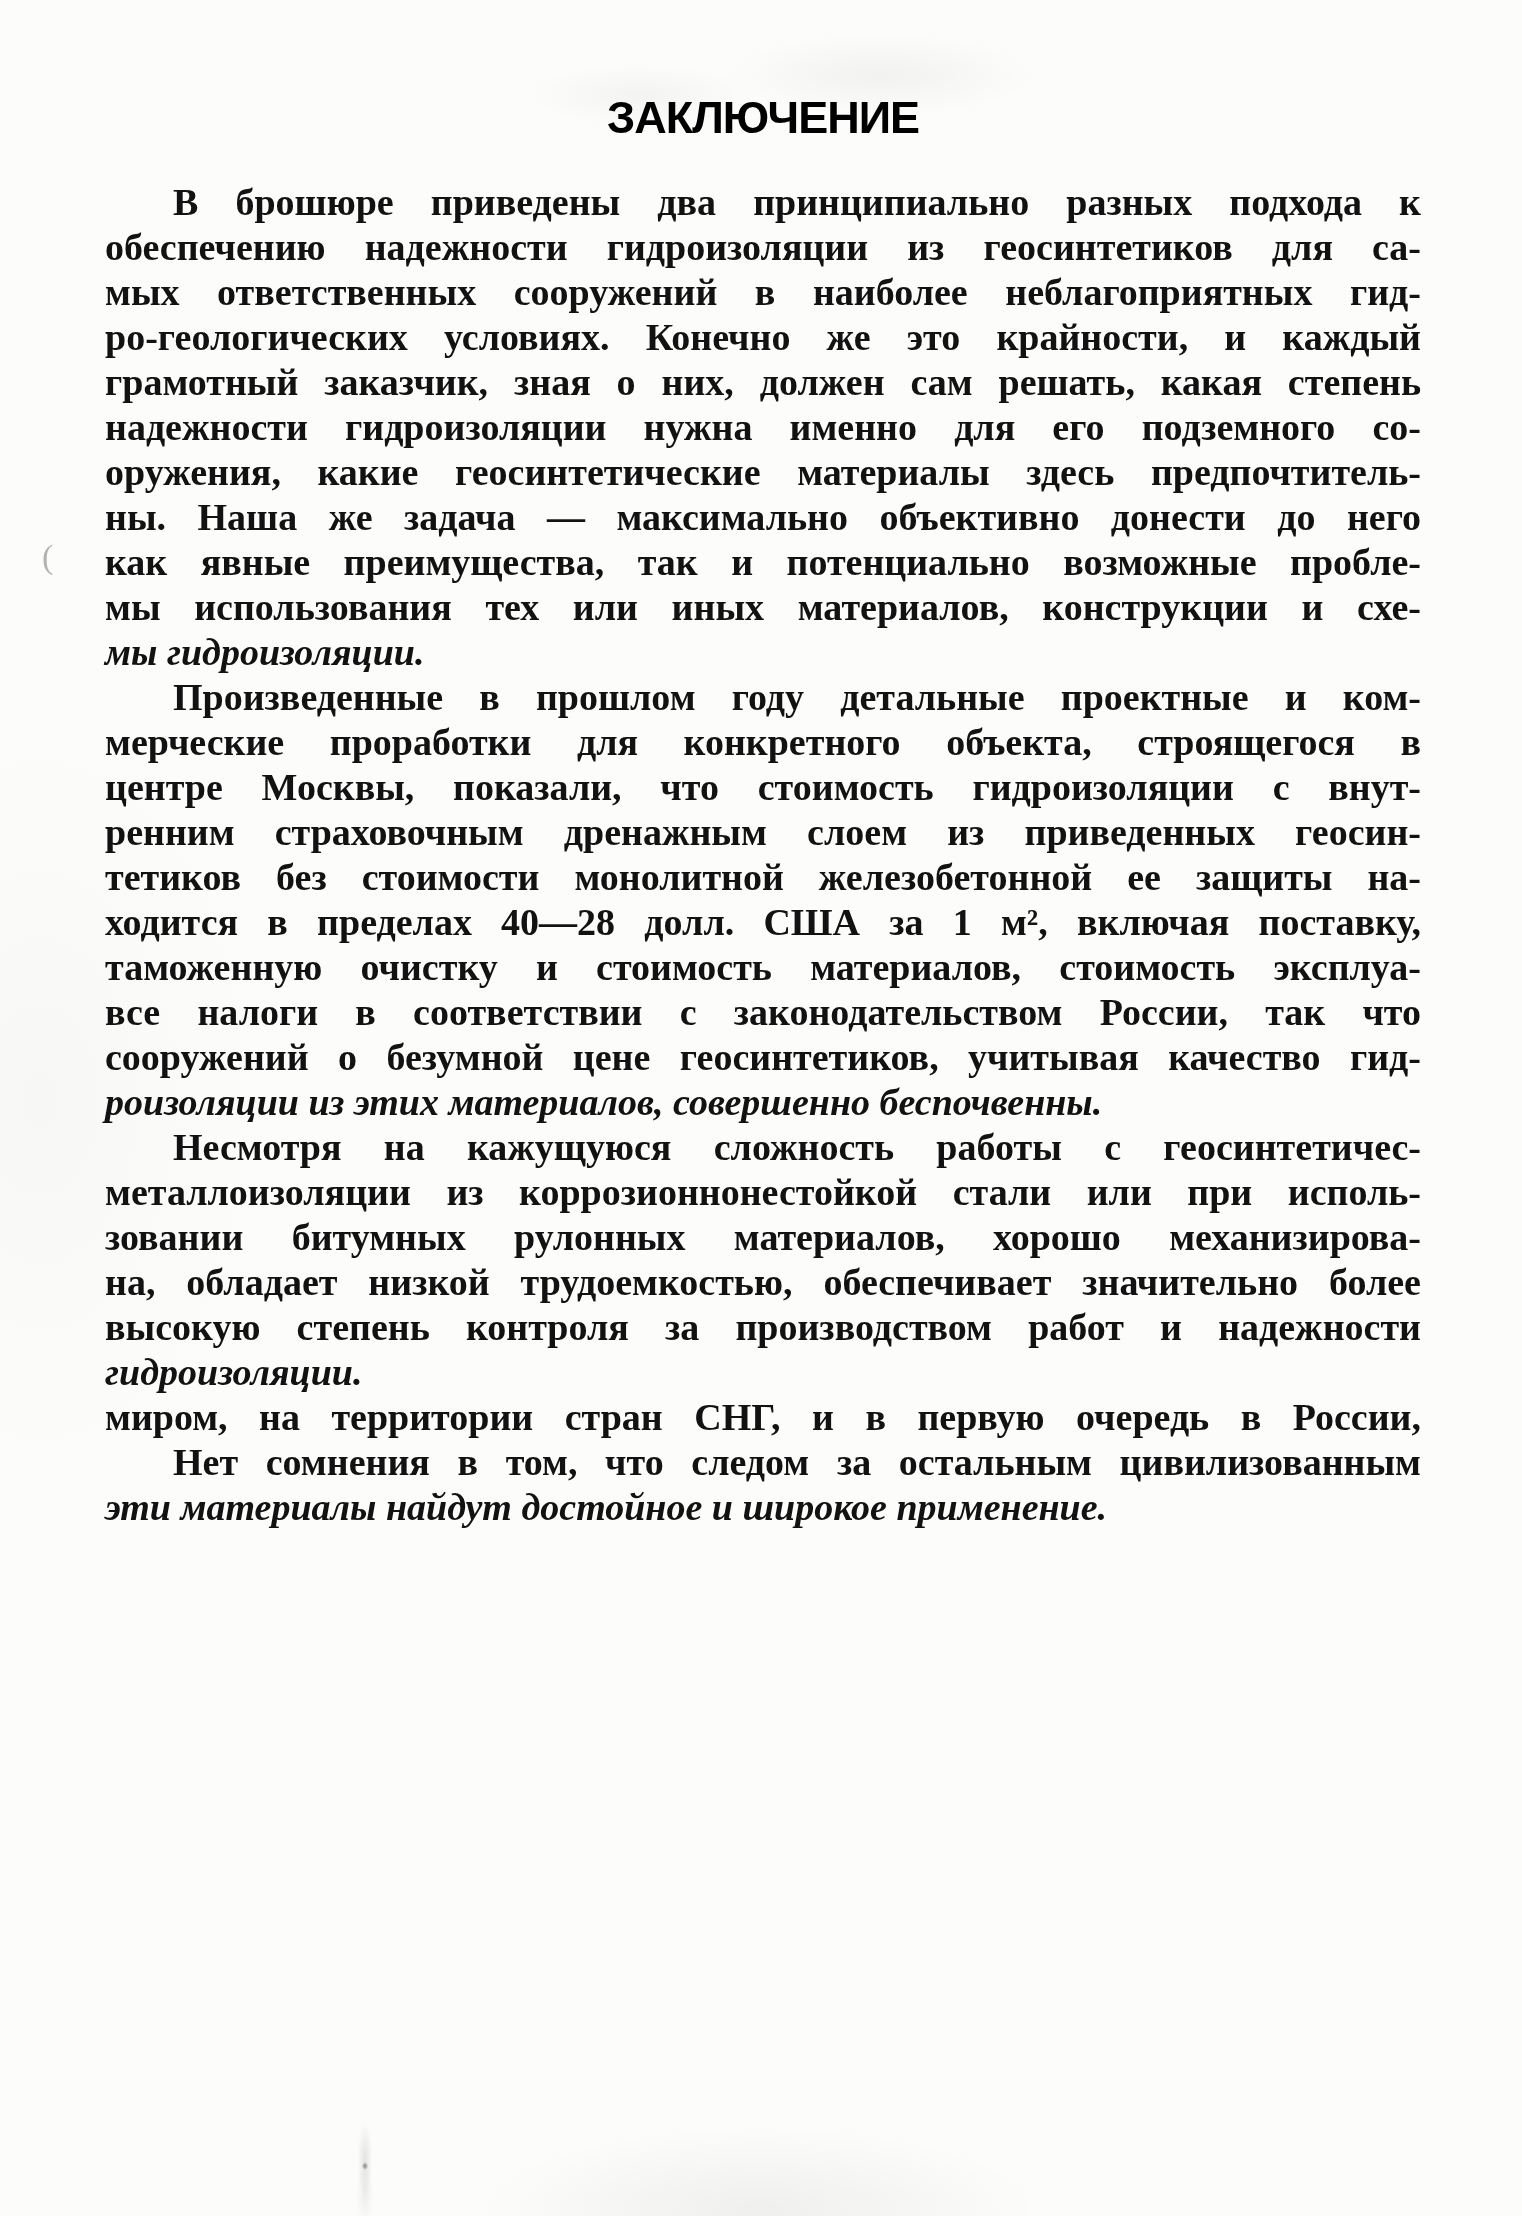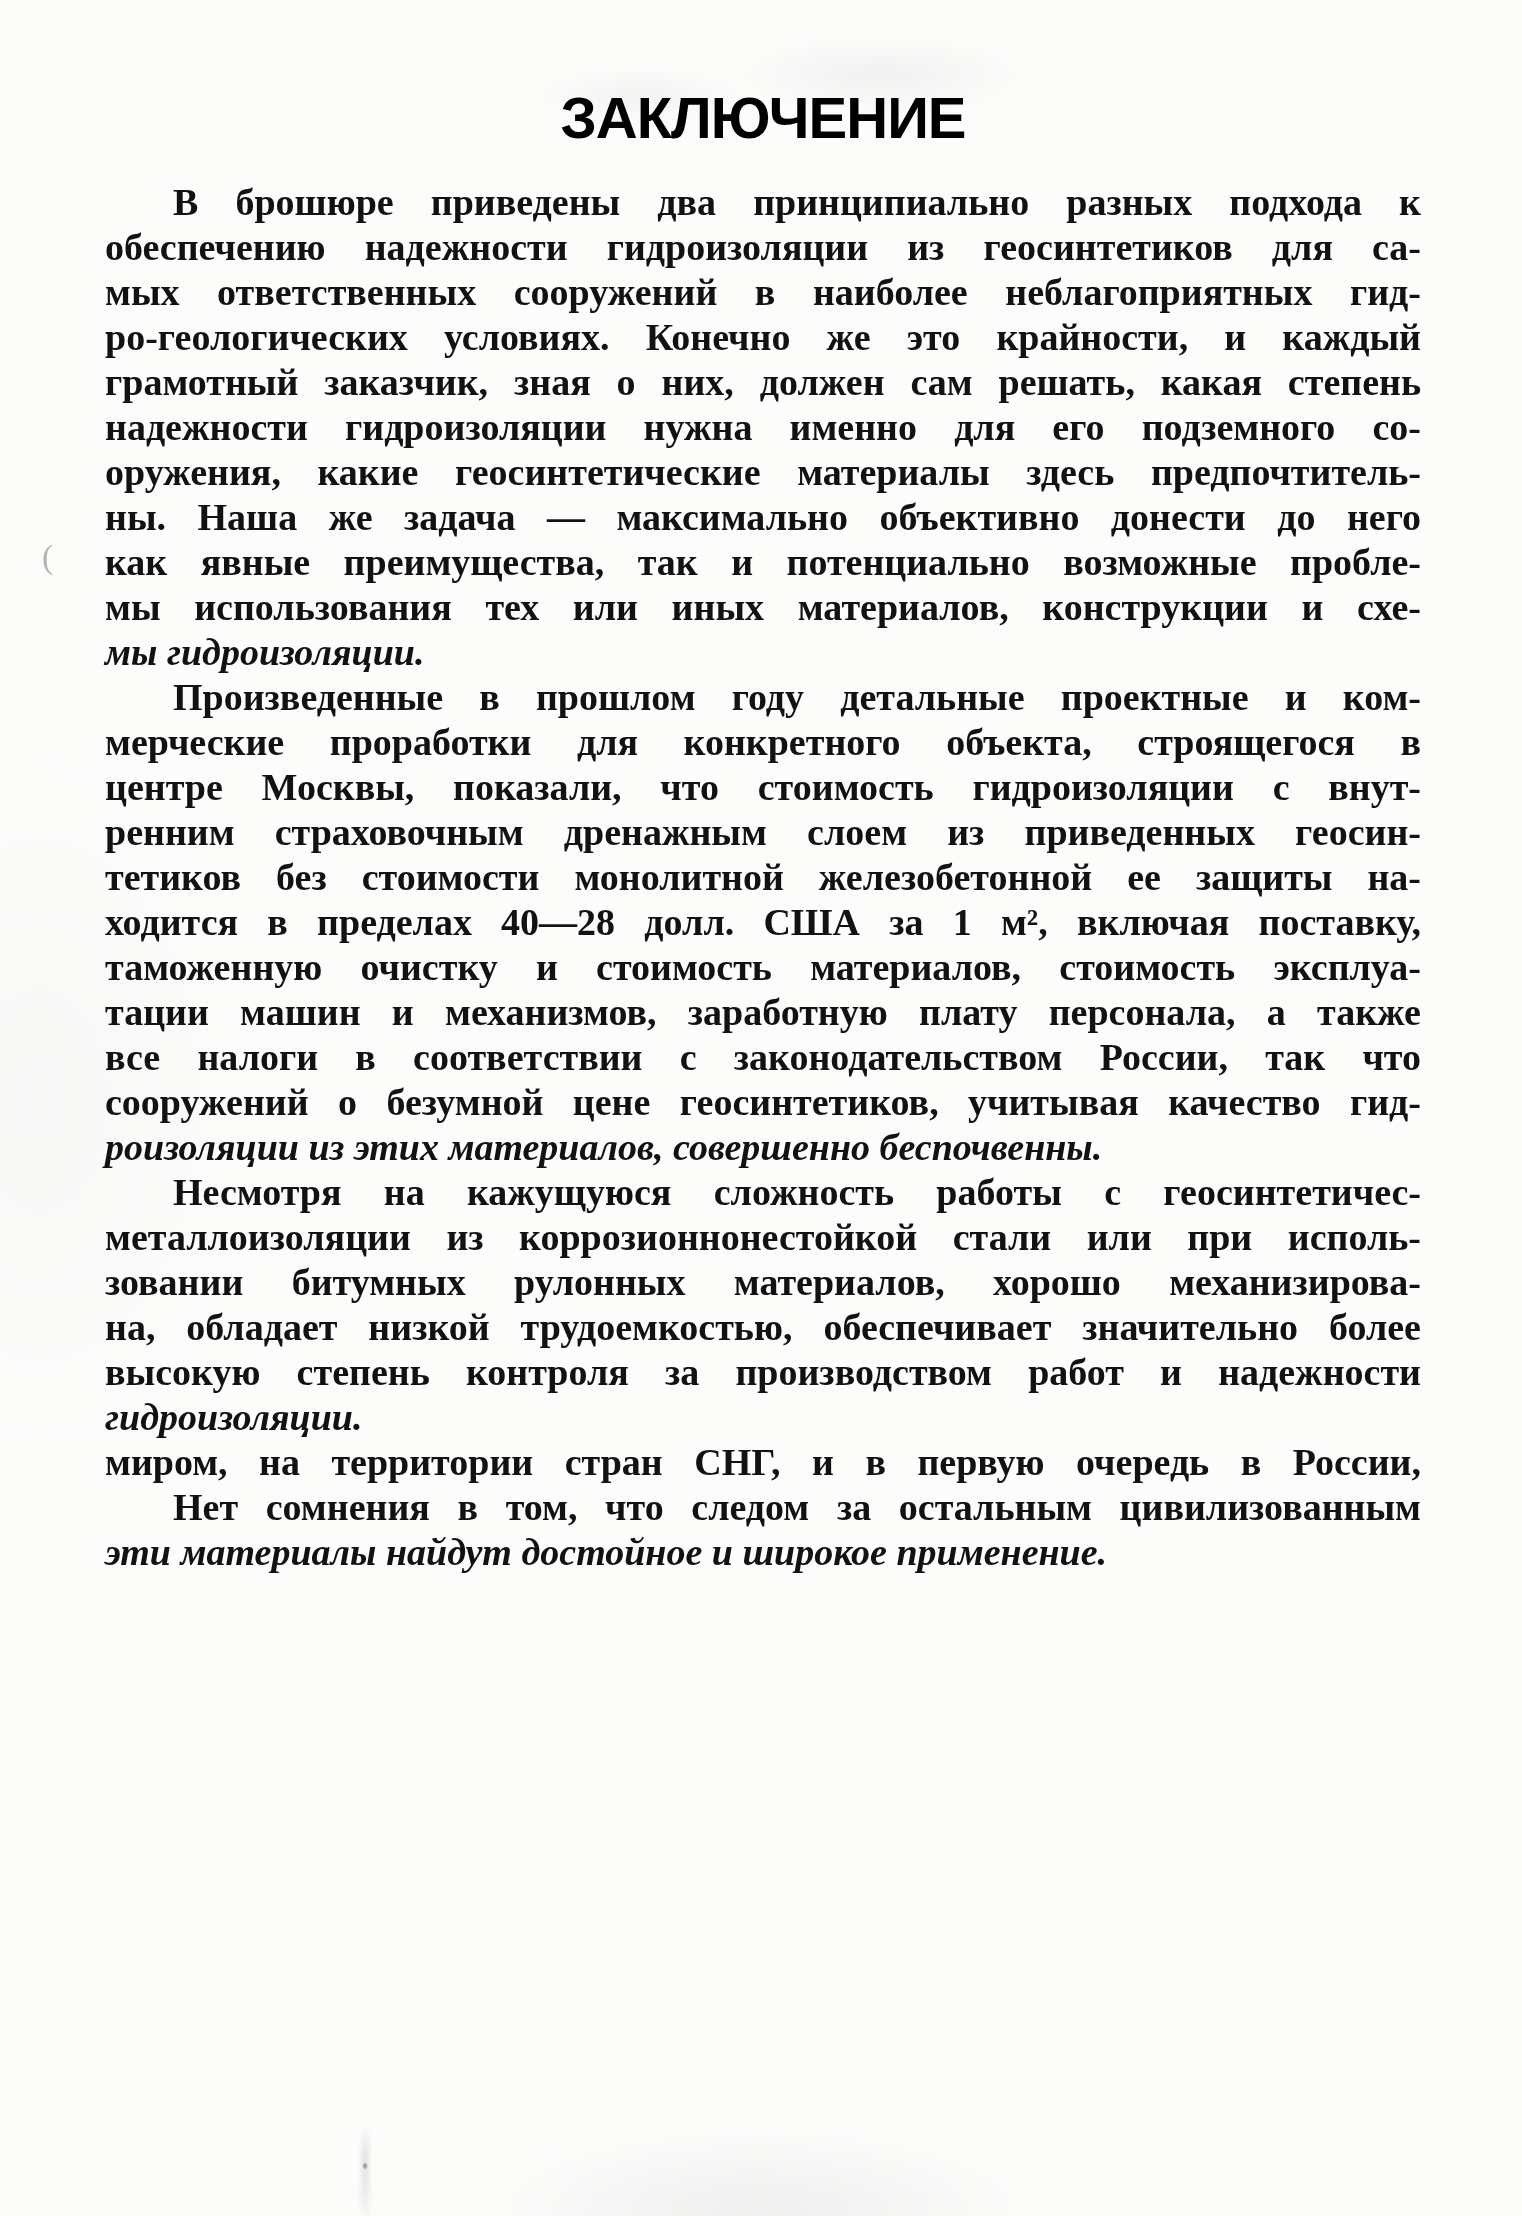--- a/index.html
+++ b/index.html
@@ -24,21 +24,21 @@
     pointer-events: none;
   }
   .doc-title {
     position: absolute;
     left: 105px;
     top: 94px;
     width: 1316px;
     text-align: center;
     font-family: "Liberation Sans", "DejaVu Sans", sans-serif;
     font-weight: 700;
-    font-size: 58px;
+    font-size: 45px;
     line-height: 48px;
     letter-spacing: -1px;
     color: #000;
   }
   .doc-body {
     position: absolute;
     left: 105px;
     top: 180px;
     width: 1316px;
     font-size: 38px;
@@ -99,21 +99,20 @@
     </div>
 
     <div class="paragraph">
       <div class="line first">Произведенные в прошлом году детальные проектные и ком-</div>
       <div class="line">мерческие проработки для конкретного объекта, строящегося в</div>
       <div class="line">центре Москвы, показали, что стоимость гидроизоляции с внут-</div>
       <div class="line">ренним страховочным дренажным слоем из приведенных геосин-</div>
       <div class="line">тетиков без стоимости монолитной железобетонной ее защиты на-</div>
       <div class="line">ходится в пределах 40—28 долл. США за 1 м², включая поставку,</div>
       <div class="line">таможенную очистку и стоимость материалов, стоимость эксплуа-</div>
-      <div class="line">тации машин и механизмов, заработную плату персонала, а также</div>
       <div class="line">все налоги в соответствии с законодательством России, так что</div>
       <div class="line">сооружений о безумной цене геосинтетиков, учитывая качество гид-</div>
       <div class="line plast">роизоляции из этих материалов, совершенно беспочвенны.</div>
     </div>
 
     <div class="paragraph">
       <div class="line first">Несмотря на кажущуюся сложность работы с геосинтетичес-</div>
       <div class="line">металлоизоляции из коррозионнонестойкой стали или при исполь-</div>
       <div class="line">зовании битумных рулонных материалов, хорошо механизирова-</div>
       <div class="line">на, обладает низкой трудоемкостью, обеспечивает значительно более</div>

